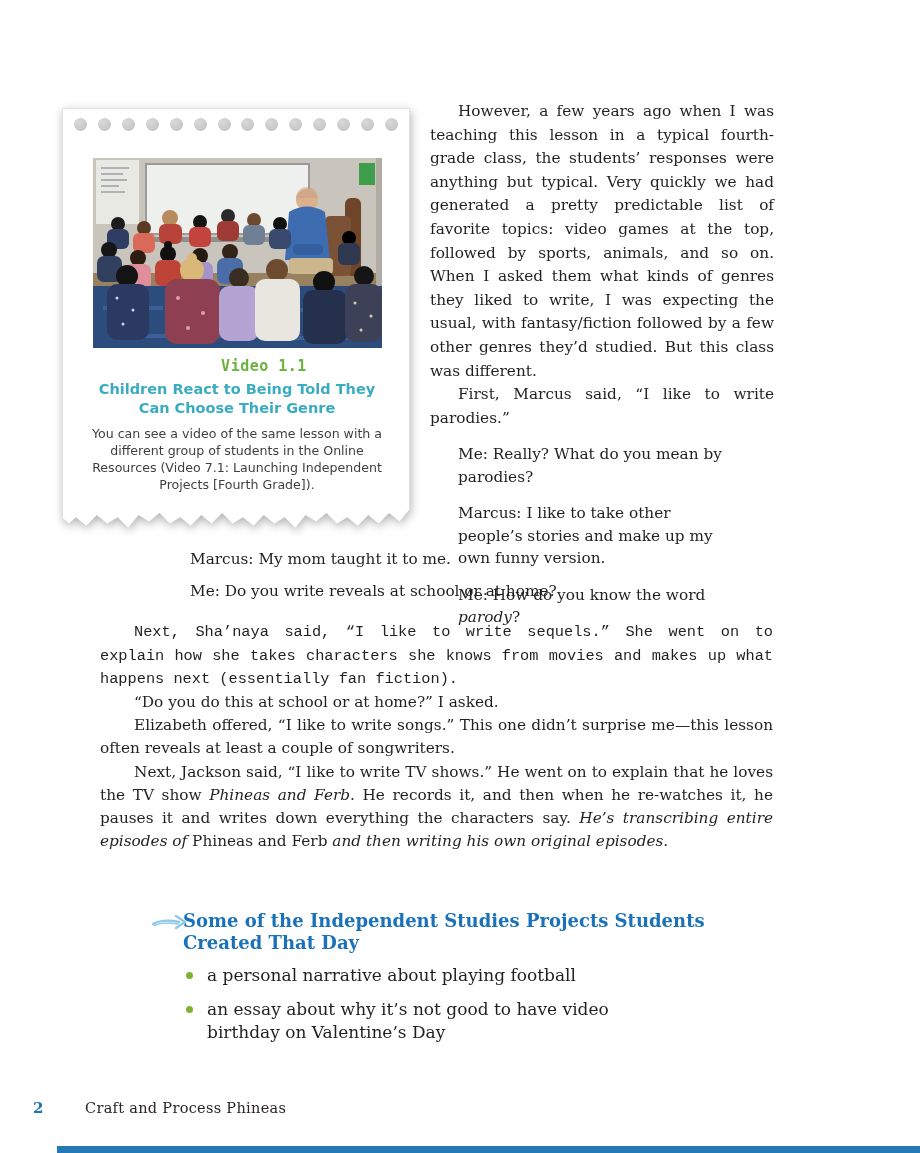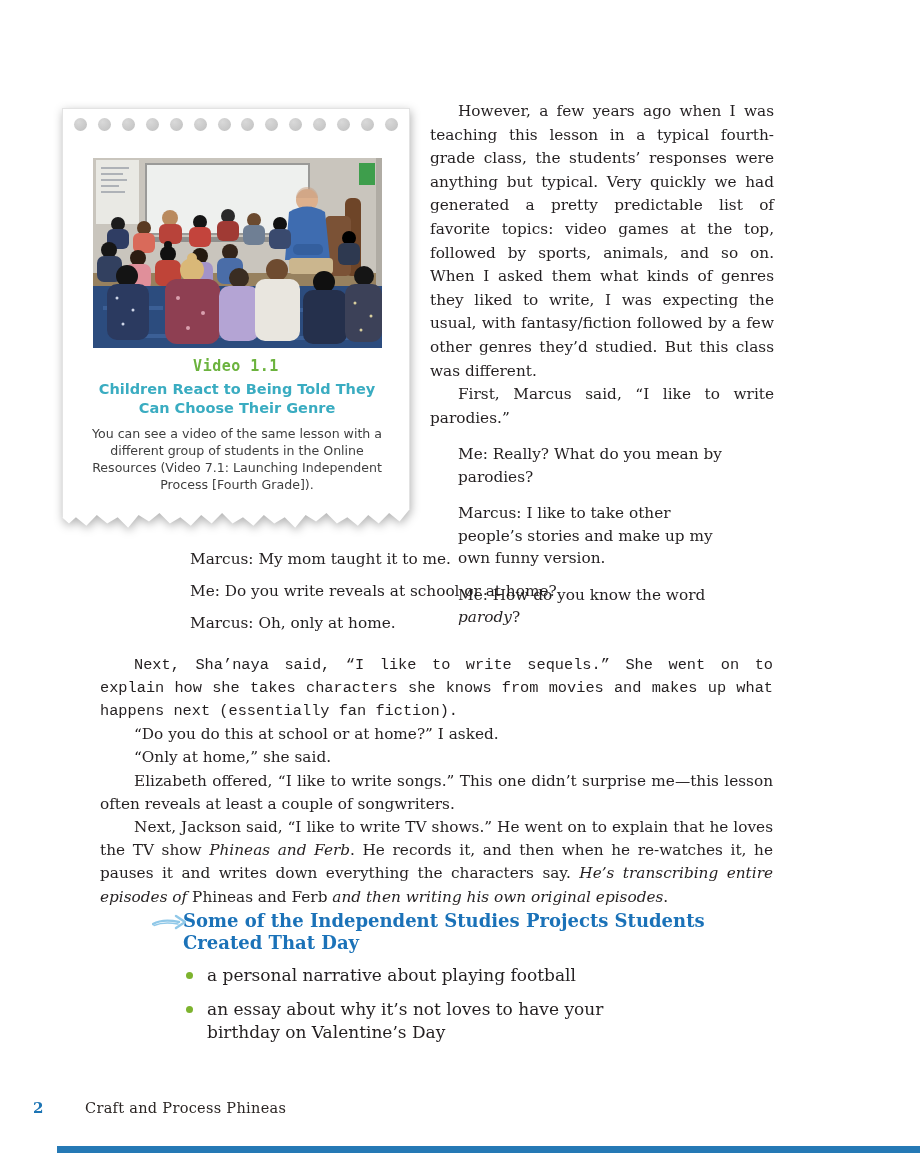--- a/index.html
+++ b/index.html
@@ -13,21 +13,21 @@
     clip-path:polygon(0% 0%,100% 0%,100% 94.5%,97% 97.5%,94% 95.5%,91% 98%,88% 96%,85% 98.5%,
     82% 96.5%,79% 98%,76% 95.5%,73% 97.5%,70% 96%,67% 99%,64% 96.5%,61% 98%,58% 96%,55% 98.5%,
     52% 96.5%,49% 98%,46% 95.5%,43% 98%,40% 96%,37% 98.5%,34% 96.5%,31% 98%,28% 95.5%,25% 97.5%,
     22% 96%,19% 99%,16% 96.5%,13% 98%,10% 96%,7% 98.5%,4% 96.5%,2% 98%,0% 96.5%);}
   .dots{position:absolute;top:9px;left:11px;right:11px;display:flex;justify-content:space-between;}
   .dot{width:13px;height:13px;border-radius:50%;
        background:radial-gradient(circle at 35% 30%,#d9d9d9,#bfbfbf);}
   .photo{position:absolute;left:30px;top:49px;width:289px;height:190px;}
   .video-label{position:absolute;left:0;top:248px;width:100%;text-align:center;
        font-family:"DejaVu Sans Mono", monospace;font-weight:bold;font-size:15px;
-       letter-spacing:.5px;color:#6cb33e;}
+       letter-spacing:.5px;color:#6cb33e;padding-left:28px;}
   .pad-title{position:absolute;left:8px;top:271px;width:332px;text-align:center;
        font-family:"DejaVu Sans", sans-serif;font-weight:bold;font-size:14.5px;line-height:19px;
        color:#3aacc1;}
   .pad-body{position:absolute;left:18px;top:316px;width:312px;text-align:center;
        font-family:"DejaVu Sans", sans-serif;font-size:12.6px;line-height:17px;color:#3f3f3f;}
 
   
   .col-right{position:absolute;left:430px;top:100px;width:344px;font-size:15.3px;line-height:23.6px;}
   .col-right p{margin:0;text-align:justify;text-indent:28px;}
   .dlg-col{margin:13px 0 0 28px;width:278px;}
@@ -158,43 +158,41 @@
             <circle cx="278" cy="158" r="1.5" fill="#d8cf9e"></circle>
             <circle cx="268" cy="172" r="1.5" fill="#d8cf9e"></circle>
         </g>
       </svg>
 
       <div class="video-label">Video 1.1</div>
       <div class="pad-title">
         <span>Children React to Being Told They</span><br>
         <span>Can Choose Their Genre</span>
       </div>
-      <div class="pad-body">You can see a video of the same lesson with a different group of students in the Online Resources (Video 7.1: Launching Independent Process [Fourth Grade]).</div>
+      <div class="pad-body">You can see a video of the same lesson with a different group of students in the Online Resources (Video 7.1: Launching Independent Projects [Fourth Grade]).</div>
     </div>
   </div>
 
   <div class="col-right">
     <p>However, a few years ago when I was teaching this lesson in a typical fourth-grade class, the students’ responses were anything but typical. Very quickly we had generated a pretty predictable list of favorite topics: video games at the top, followed by sports, animals, and so on. When I asked them what kinds of genres they liked to write, I was expecting the usual, with fantasy/fiction followed by a few other genres they’d studied. But this class was different.</p>
     <p>First, Marcus said, “I like to write parodies.”</p>
     <div class="dlg-col">
       <p>Me: Really? What do you mean by parodies?</p>
       <p>Marcus: I like to take other people’s stories and make up my own funny version.</p>
       <p><span>Me: How do you know the word </span><i>parody</i><span>?</span></p>
     </div>
   </div>
 
   <div class="full-block">
     <div class="dlg-full">
       <p>Marcus: My mom taught it to me.</p>
       <p>Me: Do you write reveals at school or at home?</p>
-      <p>Marcus: Oh, only at home.</p>
     </div>
     <p class="para gap">Next, Sha’naya said, “I like to write sequels.” She went on to explain how she takes characters she knows from movies and makes up what happens next (essentially fan fiction).</p>
     <p class="line">“Do you do this at school or at home?” I asked.</p>
-    <p class="line">“Only at home,” she said.</p>
     <p class="para">Elizabeth offered, “I like to write songs.” This one didn’t surprise me—this lesson often reveals at least a couple of songwriters.</p>
     <p class="para"><span>Next, Jackson said, “I like to write TV shows.” He went on to explain that he loves the TV show </span><i>Phineas and Ferb</i><span>. He records it, and then when he re-watches it, he pauses it and writes down everything the characters say. </span><i>He’s transcribing entire episodes of</i><span> Phineas and Ferb </span><i>and then writing his own original episodes</i><span>.</span></p>
   </div>
 
   <div class="section-head">
     <svg class="arrow-ic" width="34" height="18" viewBox="0 0 34 18">
       <path d="M1 11 C8 7 18 7 27 9" stroke="#90c8e8" stroke-width="2.4" fill="none" stroke-linecap="round"></path>
       <path d="M2 12.5 C9 9.5 18 9.5 26 11" stroke="#90c8e8" stroke-width="1.4" fill="none" stroke-linecap="round"></path>
       <path d="M24 3 L33 9 L24 15" stroke="#90c8e8" stroke-width="2.4" fill="none" stroke-linecap="round" stroke-linejoin="round"></path>
     </svg>
@@ -204,21 +202,21 @@
     </div>
   </div>
 
   <div class="bullets">
     <div class="bullet-item">
       <span class="bullet-dot"></span>
       <span>a personal narrative about playing football</span>
     </div>
     <div class="bullet-item">
       <span class="bullet-dot"></span>
-      <span>an essay about why it’s not loves to have your birthday on Valentine’s Day</span>
+      <span>an essay about why it’s not good to have video birthday on Valentine’s Day</span>
     </div>
   </div>
 
   <div class="footer-num">2</div>
   <div class="footer-title">Craft and Process Phineas</div>
   <div class="footer-bar"></div>
 
 </div>
 
 </body></html>

